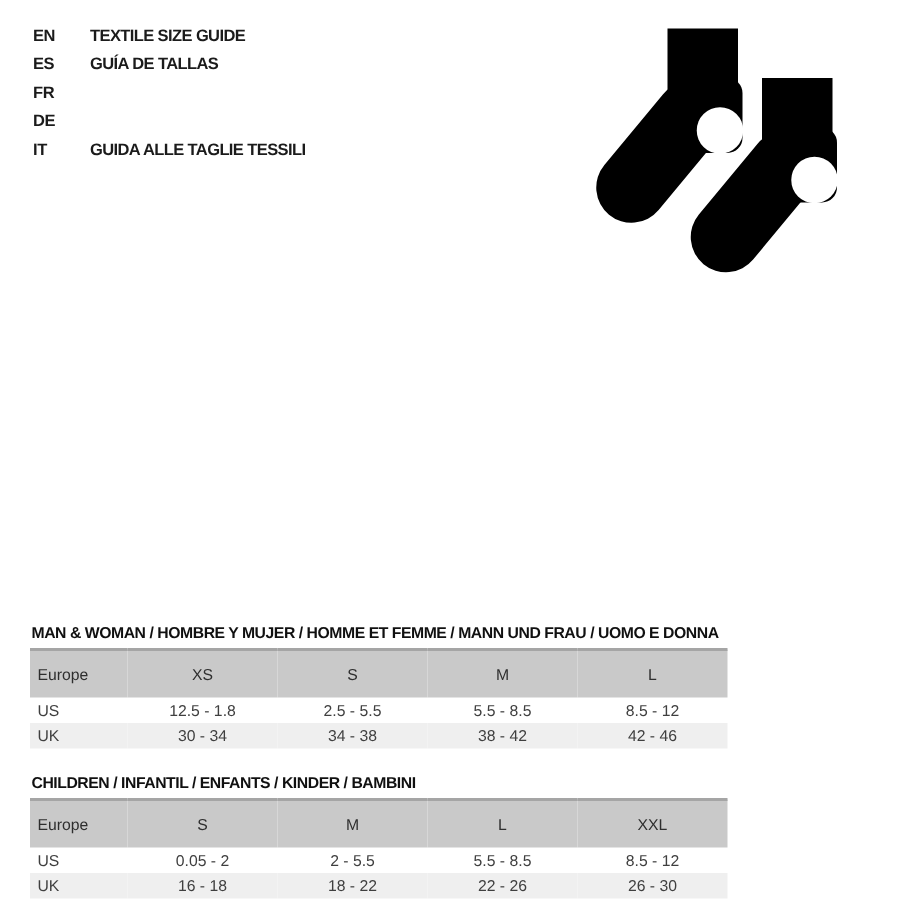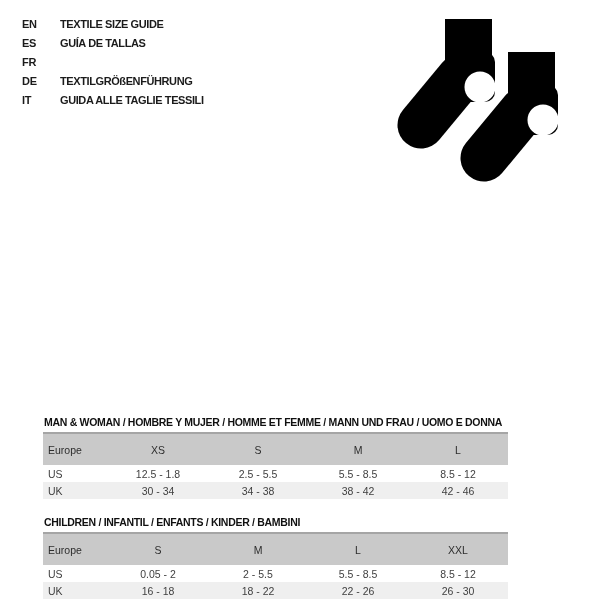--- a/index.html
+++ b/index.html
@@ -30,21 +30,21 @@
   
   .category{
     position:absolute;left:21px;top:111px;
     font-weight:bold;font-size:12.5px;color:#0e0e0e;letter-spacing:-0.5px;white-space:nowrap;
   }
 
   
   .socks{position:absolute;left:394px;top:6px;width:180px;height:180px;}
 
   
-  .size-table{position:absolute;left:20px;width:465px;margin-left:23px;}
+  .size-table{position:absolute;left:20px;width:465px;}
   .size-table.adult{top:416px;}
   .size-table.children{top:516px;}
   .table-title{
     font-weight:bold;font-size:10.5px;color:#101010;letter-spacing:-0.3px;
     margin:0 0 4px 1px;white-space:nowrap;
   }
   table.sizes{
     border-collapse:collapse;table-layout:fixed;width:465px;
     font-size:10.5px;color:var(--table-ink);
   }
@@ -72,21 +72,20 @@
     </div>
     <div class="lang-row">
       <span class="lang-code">ES</span>
       <span class="lang-label">GUÍA DE TALLAS</span>
     </div>
     <div class="lang-row">
       <span class="lang-code">FR</span>
     </div>
     <div class="lang-row">
       <span class="lang-code">DE</span>
-      <span class="lang-label">TEXTILGRÖßENFÜHRUNG</span>
     </div>
     <div class="lang-row">
       <span class="lang-code">IT</span>
       <span class="lang-label">GUIDA ALLE TAGLIE TESSILI</span>
     </div>
   </div>
 
 
   <div class="socks">
     <svg width="180" height="180" viewBox="0 0 180 180" xmlns="http://www.w3.org/2000/svg">

